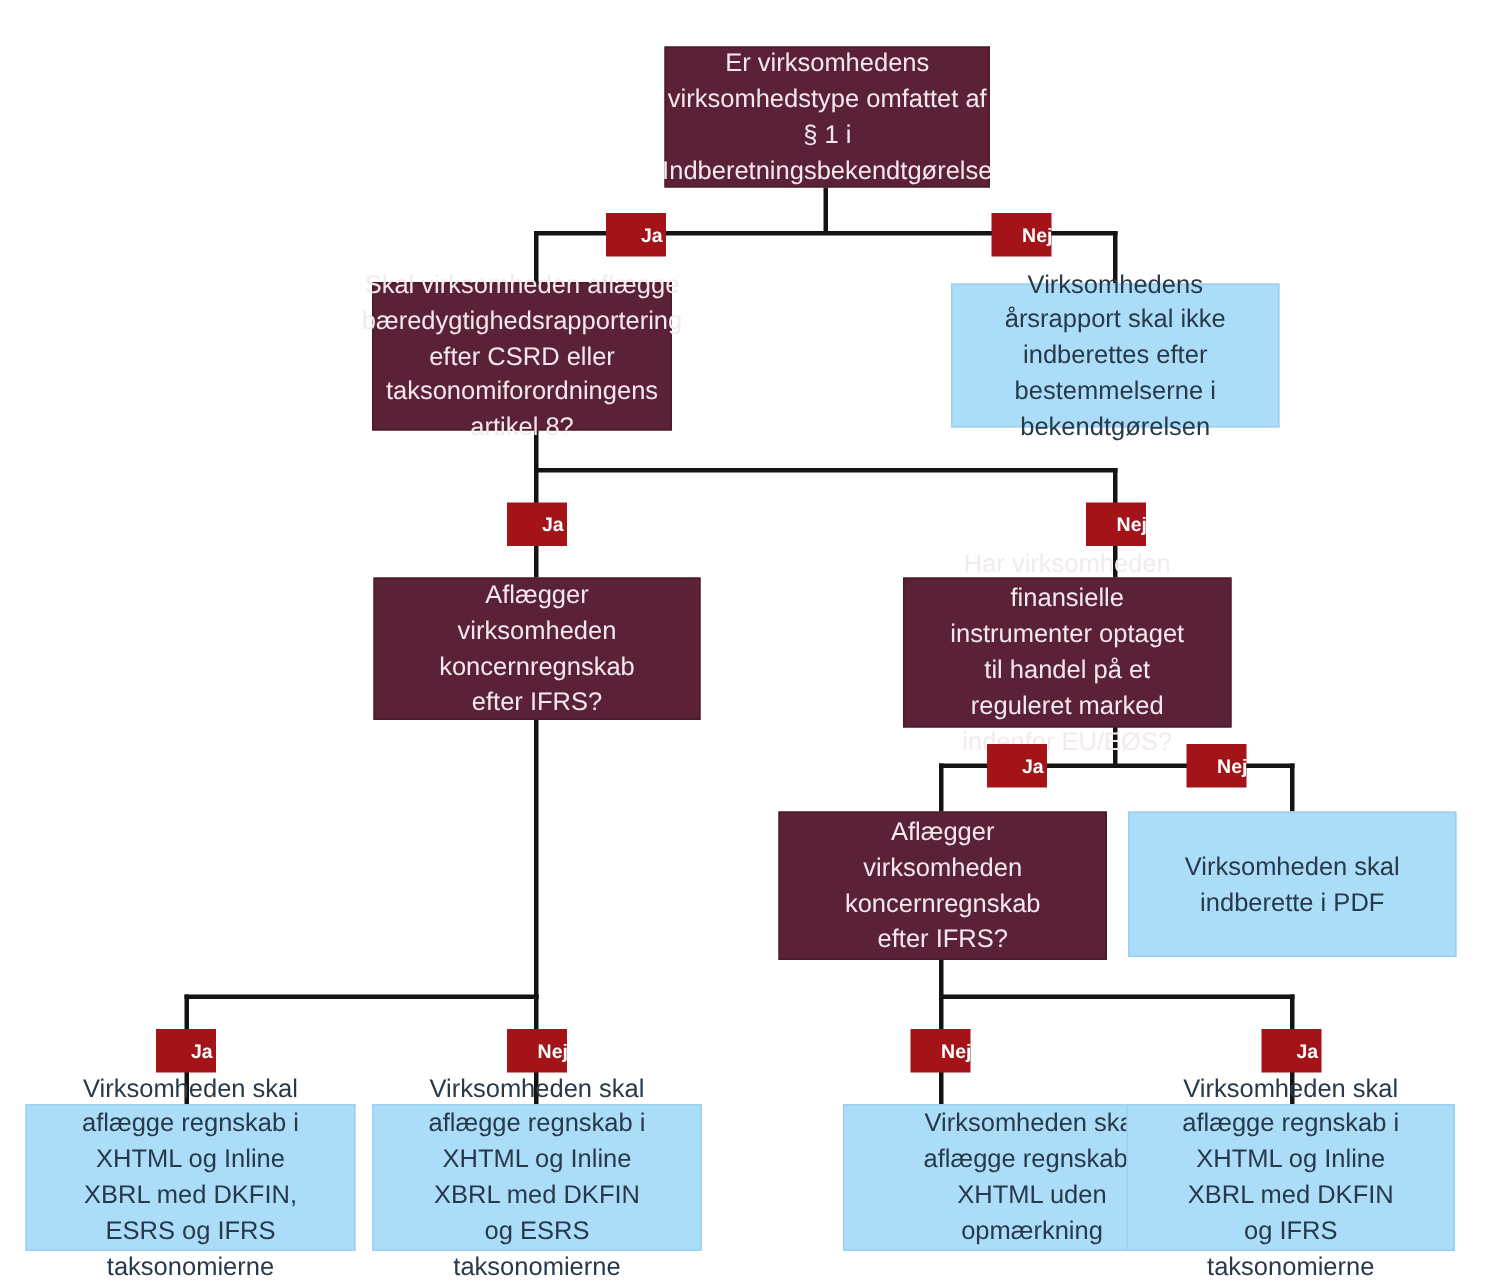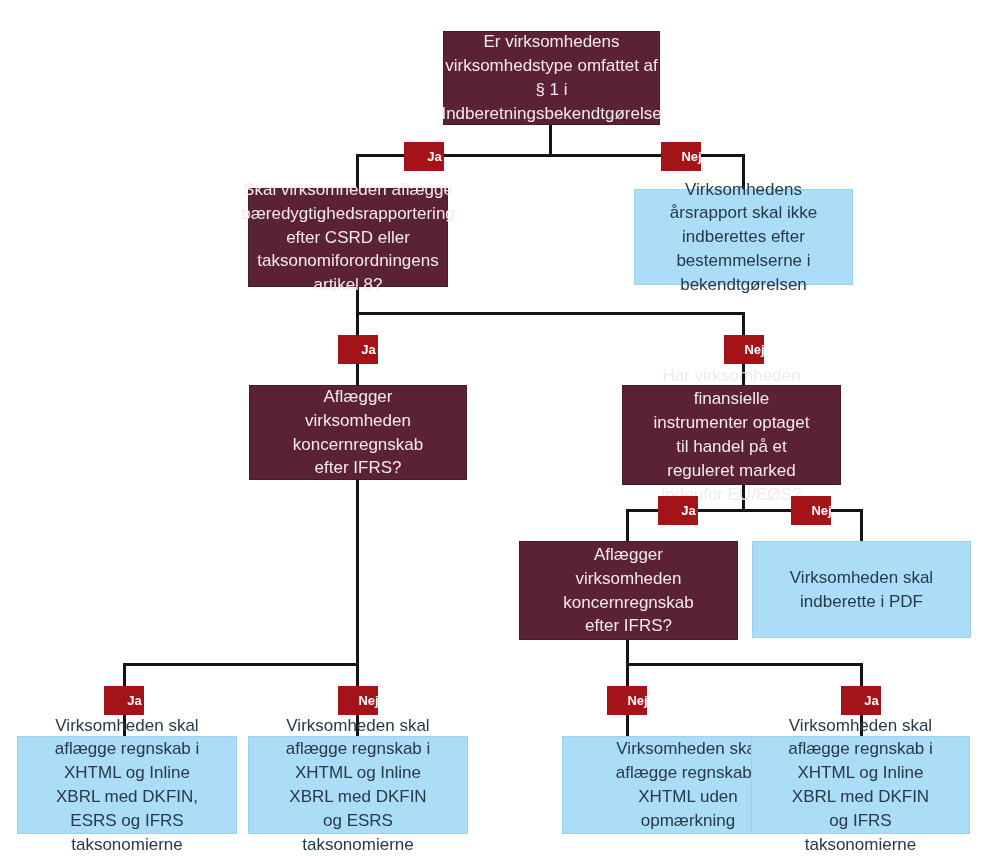--- a/index.html
+++ b/index.html
@@ -93,21 +93,21 @@
   <div class="lbl" style="left:658px;top:496px;">Ja</div>
   <div class="lbl" style="left:791px;top:496px;">Nej</div>
   <div class="lbl" style="left:104px;top:686px;">Ja</div>
   <div class="lbl" style="left:338px;top:686px;">Nej</div>
   <div class="lbl" style="left:607px;top:686px;">Nej</div>
   <div class="lbl" style="left:841px;top:686px;">Ja</div>
 
   <div class="node q" style="left:443px;top:31px;width:217px;height:94px;">Er virksomhedens virksomhedstype omfattet af § 1 i Indberetningsbekendtgørelse</div>
   <div class="node q" style="left:248px;top:188px;width:200px;height:99px;">Skal virksomheden aflægge bæredygtighedsrapportering efter CSRD eller taksonomiforordningens artikel 8?</div>
   <div class="node q" style="left:249px;top:385px;width:218px;height:95px;">Aflægger virksomheden koncernregnskab efter IFRS?</div>
-  <div class="node q" style="left:622px;top:385px;width:219px;height:100px;">Har virksomheden finansielle instrumenter optaget til handel på et reguleret marked indenfor EU/EØS?</div>
+  <div class="node q" style="left:602px;top:385px;width:219px;height:100px;">Har virksomheden finansielle instrumenter optaget til handel på et reguleret marked indenfor EU/EØS?</div>
   <div class="node q" style="left:519px;top:541px;width:219px;height:99px;">Aflægger virksomheden koncernregnskab efter IFRS?</div>
 
   <div class="node a" style="left:752px;top:541px;width:219px;height:97px;">Virksomheden skal indberette i PDF</div>
   <div class="node a" style="left:634px;top:189px;width:219px;height:96px;">Virksomhedens årsrapport skal ikke indberettes efter bestemmelserne i bekendtgørelsen</div>
   <div class="node a" style="left:17px;top:736px;width:220px;height:98px;">Virksomheden skal aflægge regnskab i XHTML og Inline XBRL med DKFIN, ESRS og IFRS taksonomierne</div>
   <div class="node a" style="left:248px;top:736px;width:220px;height:98px;">Virksomheden skal aflægge regnskab i XHTML og Inline XBRL med DKFIN og ESRS taksonomierne</div>
   <div class="node a" style="left:534px;top:736px;width:252px;height:98px;margin-left:28px;">Virksomheden skal aflægge regnskab i XHTML uden opmærkning</div>
   <div class="node a" style="left:751px;top:736px;width:219px;height:98px;">Virksomheden skal aflægge regnskab i XHTML og Inline XBRL med DKFIN og IFRS taksonomierne</div>
 
 </div>

